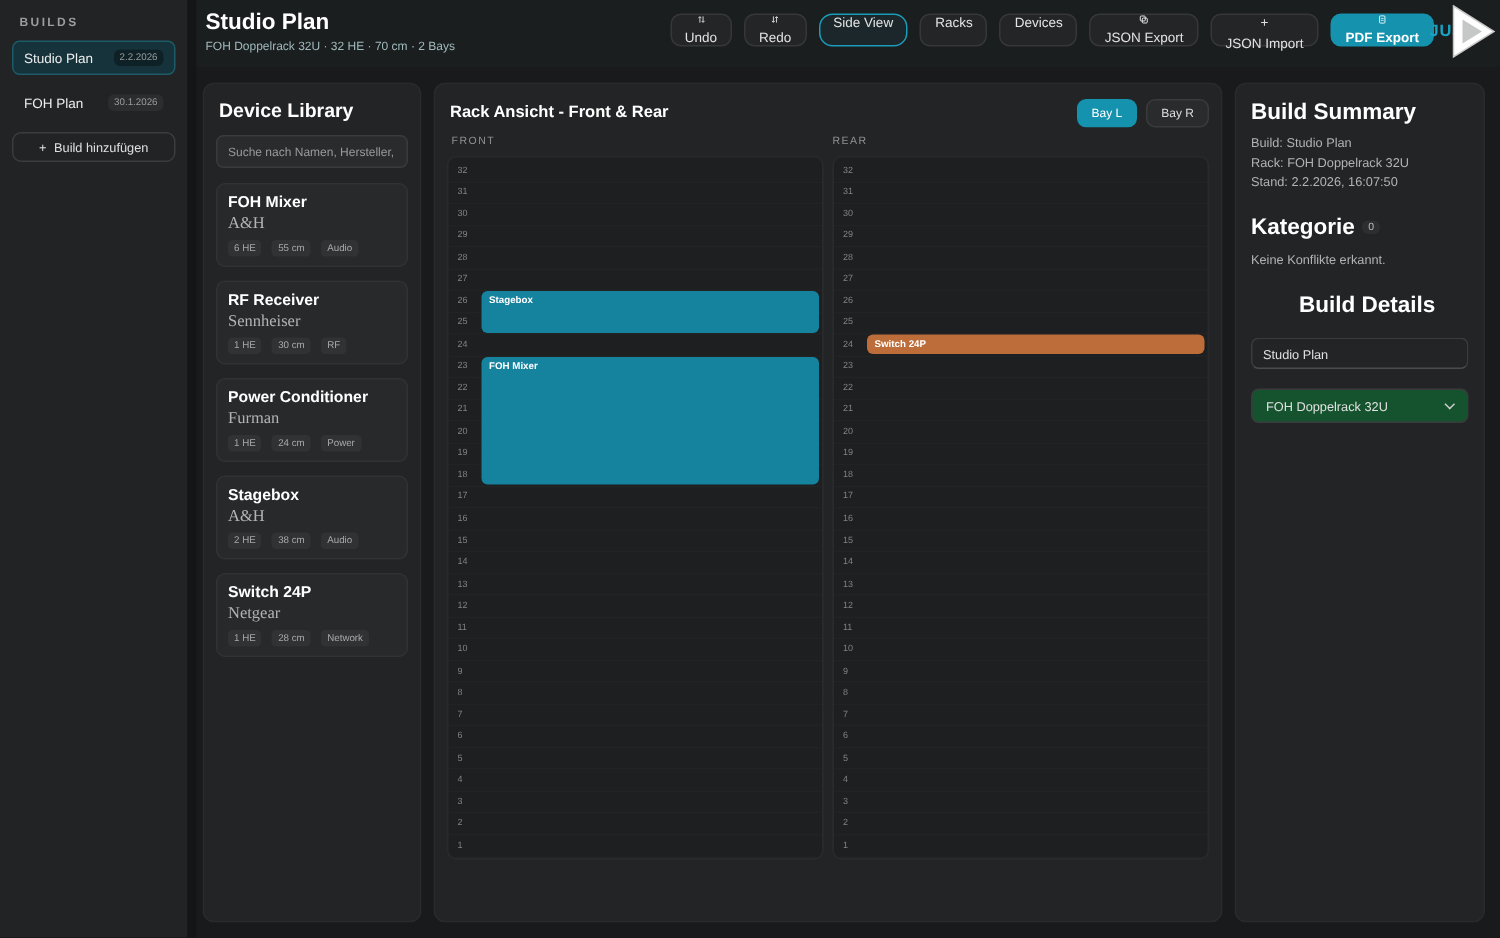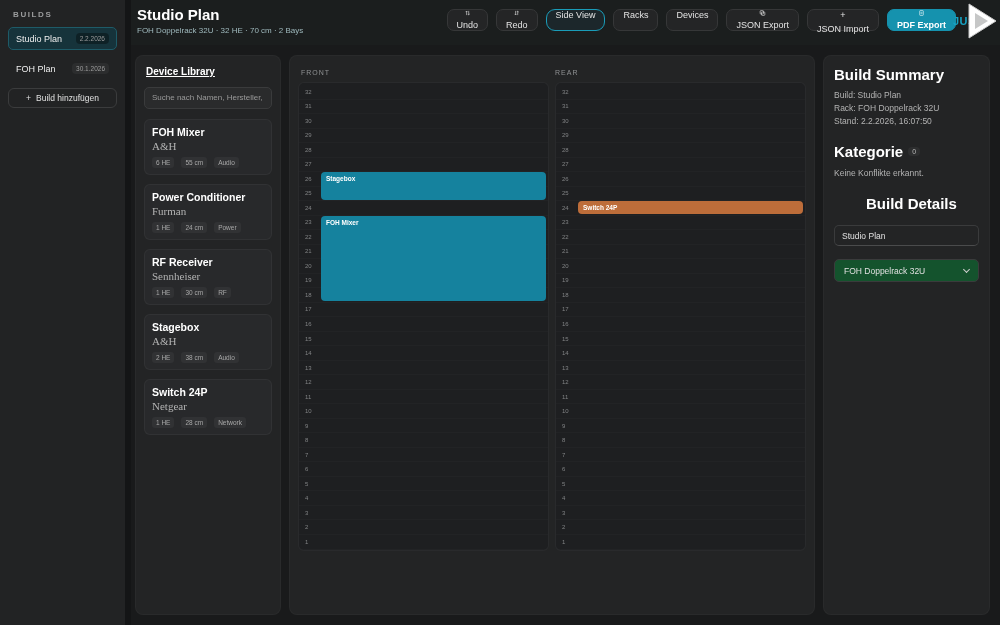--- a/index.html
+++ b/index.html
@@ -33,21 +33,21 @@
   #logo { position:absolute; right:1px; top:2px; width:46px; height:38px; }
   #logo .just { position:absolute; left:0; top:13px; color:#16a3c4; font-weight:bold; font-size:11px; letter-spacing:0.5px; }
   #logo svg { position:absolute; right:2px; top:1px; }
 
   
   #main { position:absolute; left:131px; top:45px; width:869px; height:580px; background:#191a1b; }
   .panel { position:absolute; background:#232425; border:1px solid rgba(255,255,255,0.03); border-radius:8px; }
 
   
   #device-panel { left:4px; top:10px; width:146px; height:560px; padding:10px 8px; }
-  #device-panel .ptitle { font-size:10px; font-weight:bold; color:#fff; margin:0 0 9px 2px;text-decoration:underline; }
+  #device-panel .ptitle { font-size:13px; font-weight:bold; color:#fff; margin:0 0 9px 2px; }
   #device-search { width:100%; height:22px; background:#2a2b2c; border:1px solid #3a3b3c; border-radius:5px;
     color:#cfcfcf; font-size:8px; padding:0 7px; outline:none; }
   #device-search::placeholder { color:#9a9a9a; }
   #device-list { margin-top:10px; display:flex; flex-direction:column; gap:9px; }
   .dev-card { background:#28292b; border:1px solid rgba(255,255,255,0.045); border-radius:6px; padding:6px 7px; cursor:grab; }
   .dev-card .dname { font-size:10.5px; font-weight:bold; color:#fff; }
   .dev-card .dmfr { font-size:11px; color:#b3b3b3; margin:2px 0 5px;font-family:Liberation Serif, serif; }
   .dev-card .badges { display:flex; gap:7px; }
   .dev-card .badge { font-size:6.5px; background:#313234; color:#a8a8a8; padding:2px 4px; border-radius:3px; white-space:nowrap; }
 
@@ -173,36 +173,36 @@
     <div class="dname">FOH Mixer</div>
     <div class="dmfr">A&amp;H</div>
     <div class="badges">
       <span class="badge">6 HE</span>
       <span class="badge">55 cm</span>
       <span class="badge">Audio</span>
     </div>
   </div>
 
   <div class="dev-card">
+    <div class="dname">RF Receiver</div>
+    <div class="dmfr">Sennheiser</div>
+    <div class="badges">
+      <span class="badge">1 HE</span>
+      <span class="badge">30 cm</span>
+      <span class="badge">RF</span>
+    </div>
+  </div>
+
+  <div class="dev-card">
     <div class="dname">Power Conditioner</div>
     <div class="dmfr">Furman</div>
     <div class="badges">
       <span class="badge">1 HE</span>
       <span class="badge">24 cm</span>
       <span class="badge">Power</span>
-    </div>
-  </div>
-
-  <div class="dev-card">
-    <div class="dname">RF Receiver</div>
-    <div class="dmfr">Sennheiser</div>
-    <div class="badges">
-      <span class="badge">1 HE</span>
-      <span class="badge">30 cm</span>
-      <span class="badge">RF</span>
     </div>
   </div>
 
 
   <div class="dev-card">
     <div class="dname">Stagebox</div>
     <div class="dmfr">A&amp;H</div>
     <div class="badges">
       <span class="badge">2 HE</span>
       <span class="badge">38 cm</span>
@@ -216,20 +216,27 @@
     <div class="badges">
       <span class="badge">1 HE</span>
       <span class="badge">28 cm</span>
       <span class="badge">Network</span>
     </div>
   </div>
 </div>
   </div>
 
   <div class="panel" id="rack-panel">
+    <div id="rack-head">
+      <div class="ptitle">Rack Ansicht - Front &amp; Rear</div>
+      <div id="bay-buttons">
+        <button class="bay-btn active">Bay L</button>
+        <button class="bay-btn inactive">Bay R</button>
+      </div>
+    </div>
     <div id="col-labels">
       <span>FRONT</span>
       <span>REAR</span>
     </div>
     <div id="racks-row">
       <div class="rack" id="rack-front">
           <div class="rack-row">
             <span class="num">32</span>
           </div>
           <div class="rack-row">

